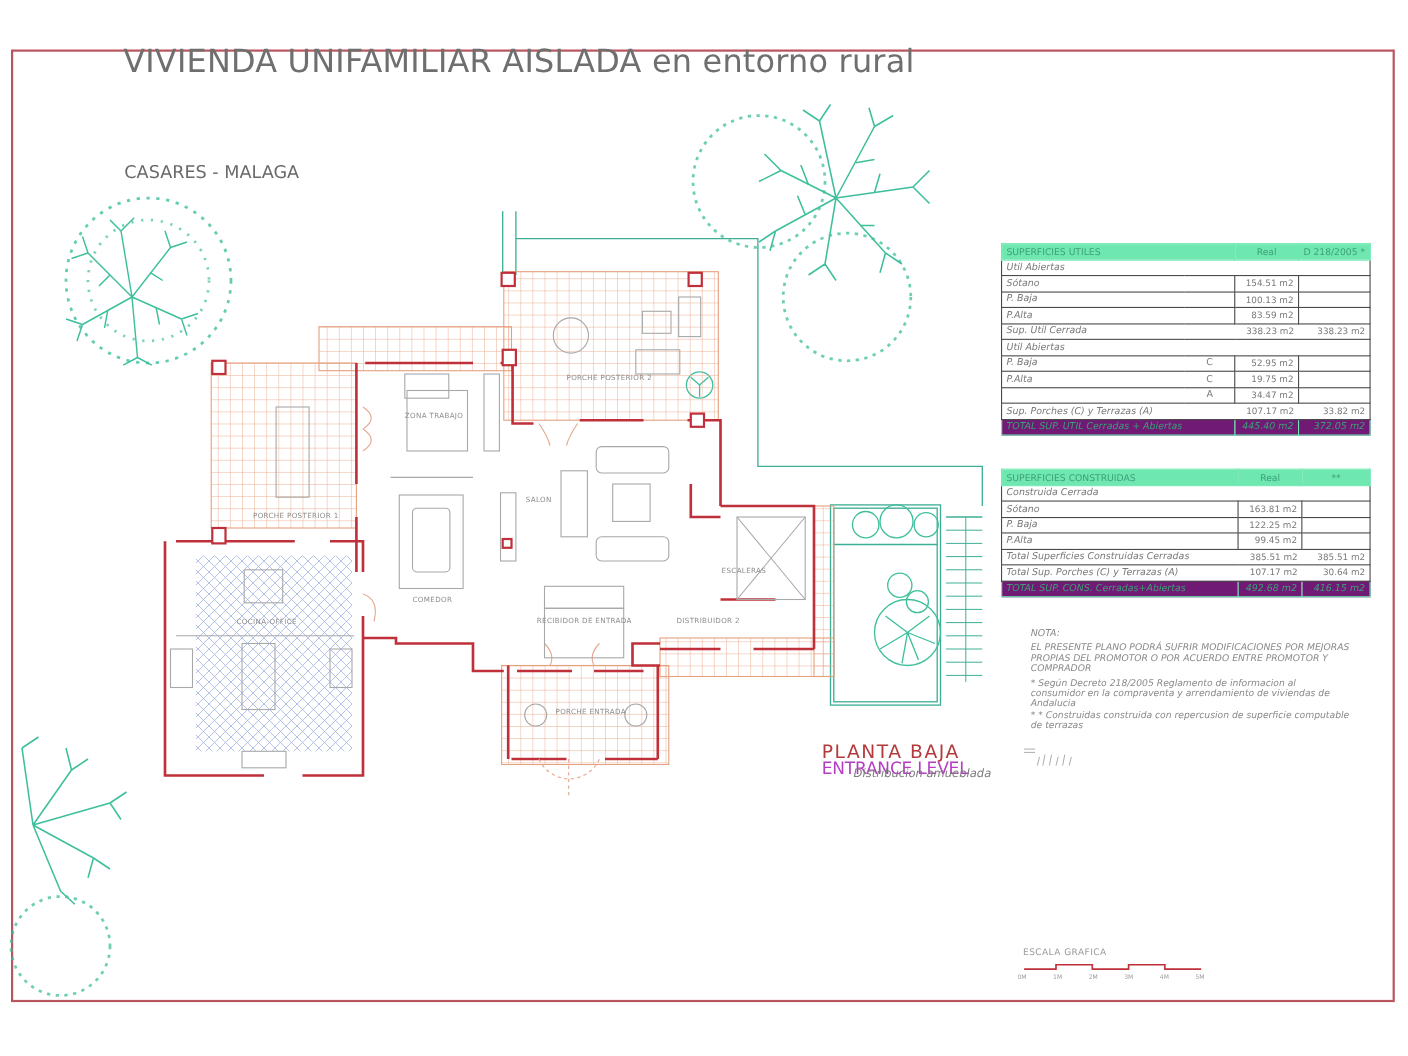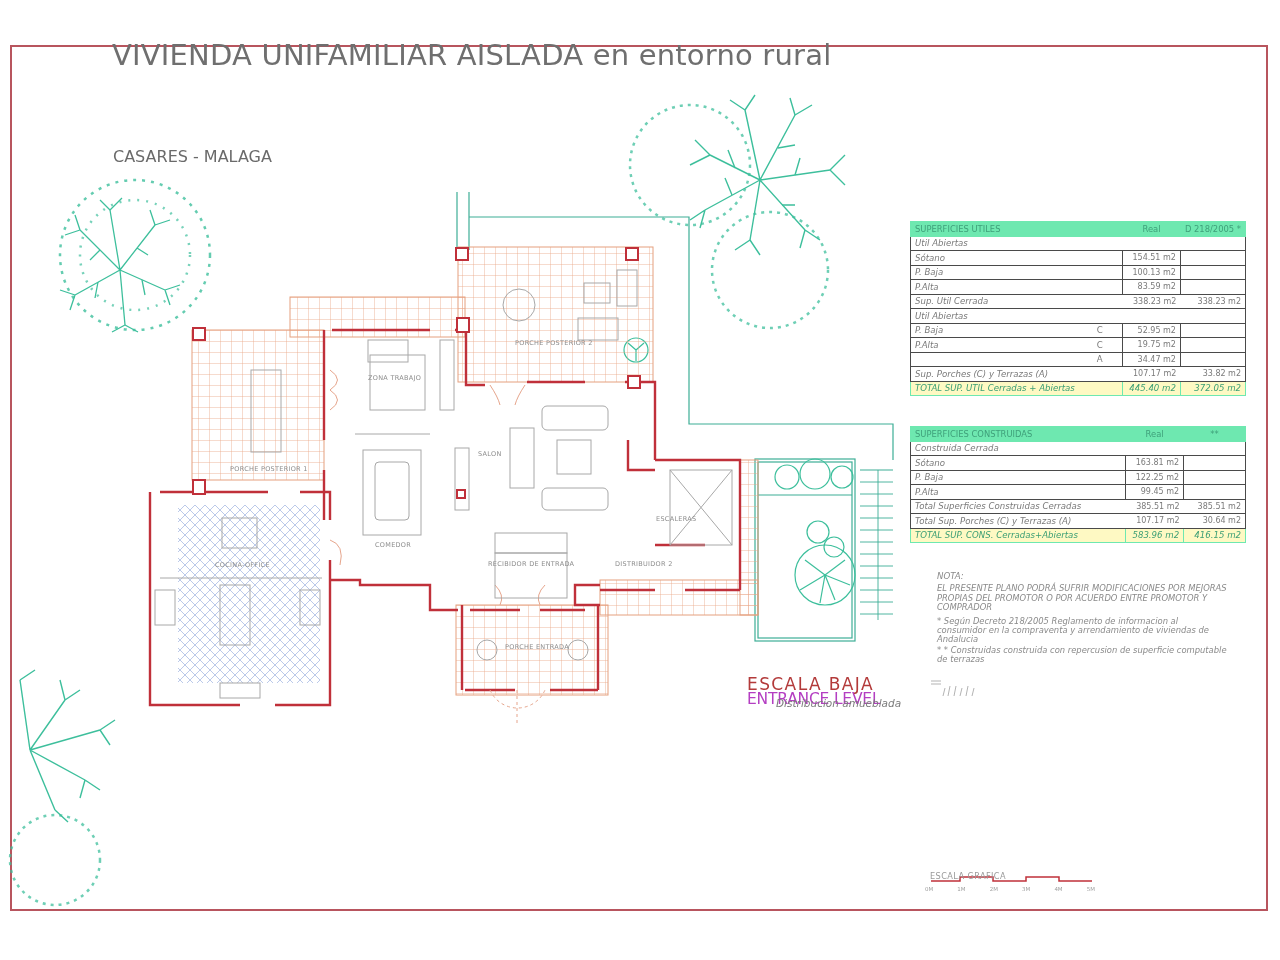--- a/index.html
+++ b/index.html
@@ -13,35 +13,35 @@
   svg.plan { position:absolute; left:0; top:0; }
   .roomlbl { font-family:"DejaVu Sans", sans-serif; font-size:6.5px; fill:#8d8d8d; letter-spacing:0.3px; }
 
   
   .stable { position:absolute; left:910px; width:336px; border-collapse:collapse;
             font-size:8.6px; color:#7a7a7a; font-style:italic; }
   .stable td { border:1px solid #4a4a4a; height:13.5px; padding:0 4px; white-space:nowrap; }
   .stable td.num { text-align:right; font-style:normal; font-size:8px; }
   .stable td.mid { text-align:center; font-style:normal; }
   .stable tr.hdr td { background:#6ee8b0; color:#3fa07a; font-style:normal; border-color:#6ee8b0; font-size:8.4px; }
-  .stable tr.tot td { background:#fef9c3; color:#3b9e74; border-color:#6ee8b0; font-size:8.6px;font-style:italic; }
+  .stable tr.tot td { background:#701a75; color:#3b9e74; border-color:#6ee8b0; font-size:8.6px;font-style:italic; }
   .stable td.nobl { border-left:none; }
   .stable td.nobr { border-right:none; }
 
   .nota { position:absolute; left:937px; top:572px; width:290px; font-size:8.4px; line-height:9.4px; color:#8a8a8a; }
   .nota p { margin:0 0 4px 0;font-style:italic; }
   .nota .h { margin-bottom:3px; font-size:8.6px; }
   .legend-row { display:flex; align-items:flex-start; gap:4px; }
   .legend-sym { width:58px; height:20px; position:relative; flex:0 0 58px; }
 
   .level-en { position:absolute; left:747px; top:655px; font-size:15.5px; color:#b43ec2; letter-spacing:-0.2px;margin-top:35px; }
   .level-es { position:absolute; left:747px; top:674px; font-size:17px; color:#b33a3a; letter-spacing:1.4px; }
   .level-sub { position:absolute; left:776px; top:697px; font-size:10.5px; color:#7c7c7c; font-style:italic; }
 
-  .scale-title { position:absolute; left:930px; top:860px; font-size:8.2px; color:#9a9a9a; letter-spacing:0.4px;margin-top:11px; }
+  .scale-title { position:absolute; left:930px; top:860px; font-size:8.2px; color:#9a9a9a; letter-spacing:0.4px; }
   .scale-ticks { position:absolute; left:925px; top:886px; width:170px; display:flex; justify-content:space-between; font-size:5.5px; color:#a0a0a0; }
 </style>
 </head>
 <body>
 
 <div class="frame"></div>
 
 <div class="title">VIVIENDA UNIFAMILIAR AISLADA en entorno rural</div>
 <div class="location">CASARES - MALAGA</div>
 
@@ -260,21 +260,21 @@
     <line x1="945" y1="688" x2="943" y2="696"></line>
       <line x1="950" y1="686" x2="948" y2="696"></line>
     <line x1="956" y1="686" x2="954" y2="696"></line>
       <line x1="962" y1="688" x2="960" y2="696"></line>
     <line x1="968" y1="686" x2="966" y2="696"></line>
       <line x1="974" y1="688" x2="972" y2="696"></line>
   </g>
 </svg>
 
 <div class="level-en">ENTRANCE LEVEL</div>
-<div class="level-es">ESCALA BAJA</div>
+<div class="level-es">PLANTA BAJA</div>
 <div class="level-sub">Distribucion amueblada</div>
 
 <table class="stable" style="top:221px;">
   <colgroup>
       <col style="width:170px">
       <col style="width:46px">
       <col style="width:58px">
       <col style="width:62px">
     </colgroup>
   <tbody>
@@ -375,21 +375,21 @@
     <td class="num nobl nobr">385.51 m2</td>
     <td class="num nobl">385.51 m2</td>
   </tr>
   <tr>
     <td class="nobr">Total Sup. Porches (C) y Terrazas (A)</td>
     <td class="num nobl nobr">107.17 m2</td>
     <td class="num nobl">30.64 m2</td>
   </tr>
   <tr class="tot">
     <td>TOTAL SUP. CONS. Cerradas+Abiertas</td>
-    <td class="num">583.96 m2</td>
+    <td class="num">492.68 m2</td>
     <td class="num">416.15 m2</td>
   </tr>
 </tbody>
   </table>
 
 <div class="nota">
   <p class="h">NOTA:</p>
   <p style="text-transform:uppercase;">EL PRESENTE PLANO PODRÁ SUFRIR MODIFICACIONES POR MEJORAS PROPIAS DEL PROMOTOR O POR ACUERDO ENTRE PROMOTOR Y COMPRADOR</p>
   <p style="margin-bottom:1px;">* Según Decreto 218/2005 Reglamento de informacion al consumidor en la compraventa y arrendamiento de viviendas de Andalucia</p>
   <p>* * Construidas construida con repercusion de superficie computable de terrazas</p>

